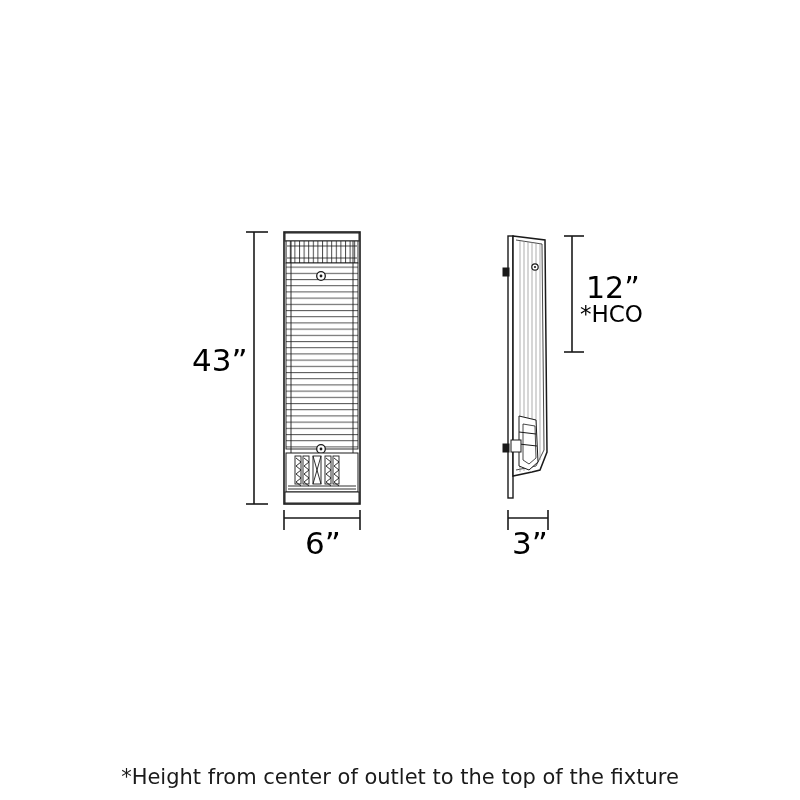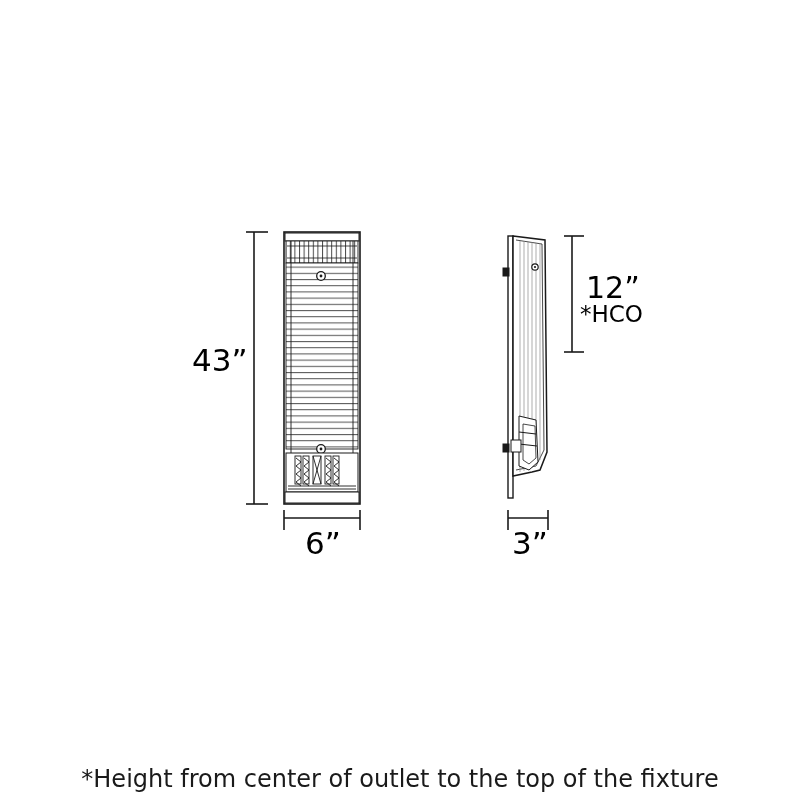--- a/index.html
+++ b/index.html
@@ -52,21 +52,21 @@
     left: 580px;
     top: 301px;
     font-size: 23px;
   }
   #footnote {
     position: absolute;
     left: 0;
     top: 765px;
     width: 800px;
     text-align: center;
-    font-size: 24px;
+    font-size: 21px;
     font-family: "DejaVu Sans", sans-serif;
     color: #1a1a1a;
   }
 </style>
 </head>
 <body>
 
 <div id="stage">
 
   <svg width="800" height="800" viewBox="0 0 800 800" style="position:absolute; left:0; top:0;">

